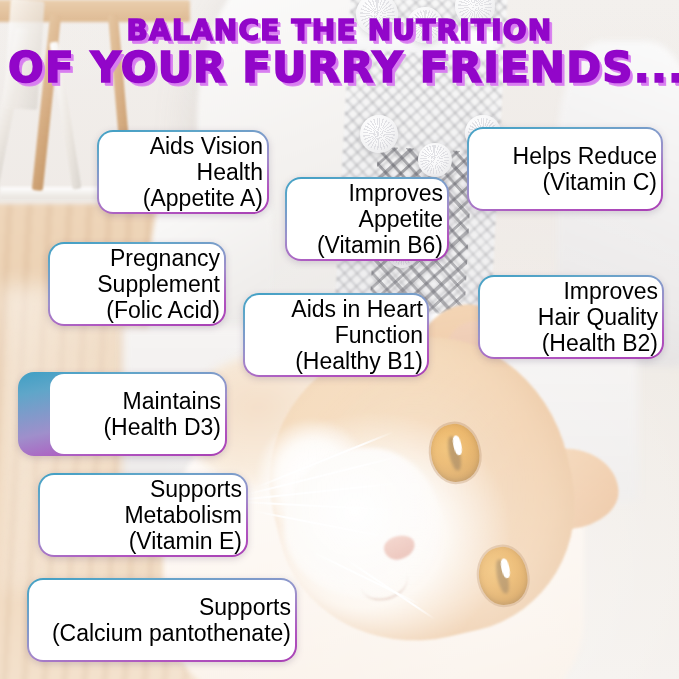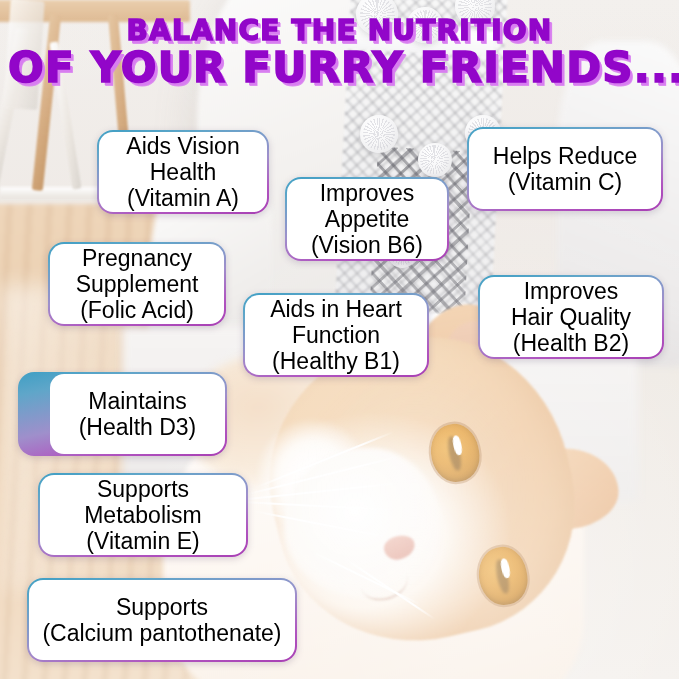--- a/index.html
+++ b/index.html
@@ -356,21 +356,21 @@
     box-shadow: 0 2px 7px rgba(90,70,110,.22);
   }
   .callout-inner {
     border-radius: 14px;
     background: #ffffff;
     width: 100%;
     height: 100%;
     box-sizing: border-box;
     display: flex;
     flex-direction: column;
-    align-items: center;
+    align-items: flex-end;
     justify-content: center;
     padding: 5px 4px 6px;
   }
   .callout-line {
     display: block;
     color: #000000;
     font-family: "Liberation Sans", sans-serif;
     font-size: 23px;
     line-height: 1.13;
     text-align: center;
@@ -451,36 +451,36 @@
 
   <div class="headline">
     <span class="headline-line l1">BALANCE THE NUTRITION</span>
     <span class="headline-line l2">OF YOUR FURRY FRIENDS...</span>
   </div>
 
   <div class="callout" style="left:97px; top:130px; width:172px; height:84px;">
     <div class="callout-inner">
       <span class="callout-line">Aids Vision</span>
       <span class="callout-line">Health</span>
-      <span class="callout-line">(Vitamin A)</span>
+      <span class="callout-line">(Appetite A)</span>
     </div>
   </div>
 
   <div class="callout" style="left:467px; top:127px; width:196px; height:84px;">
     <div class="callout-inner">
       <span class="callout-line">Helps Reduce</span>
       <span class="callout-line">(Vitamin C)</span>
     </div>
   </div>
 
   <div class="callout" style="left:285px; top:177px; width:164px; height:84px;">
     <div class="callout-inner">
       <span class="callout-line">Improves</span>
       <span class="callout-line">Appetite</span>
-      <span class="callout-line">(Vision B6)</span>
+      <span class="callout-line">(Vitamin B6)</span>
     </div>
   </div>
 
   <div class="callout" style="left:48px; top:242px; width:178px; height:84px;">
     <div class="callout-inner">
       <span class="callout-line">Pregnancy</span>
       <span class="callout-line">Supplement</span>
       <span class="callout-line">(Folic Acid)</span>
     </div>
   </div>

